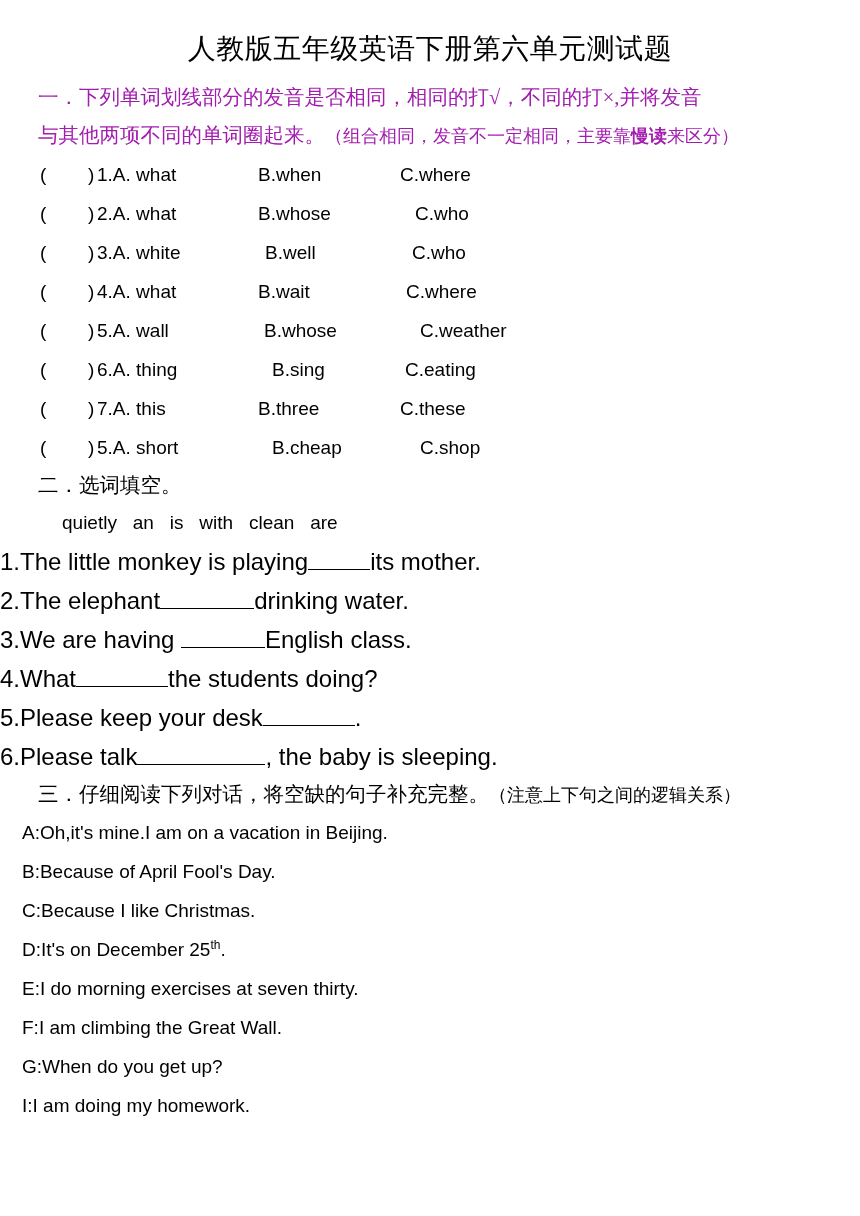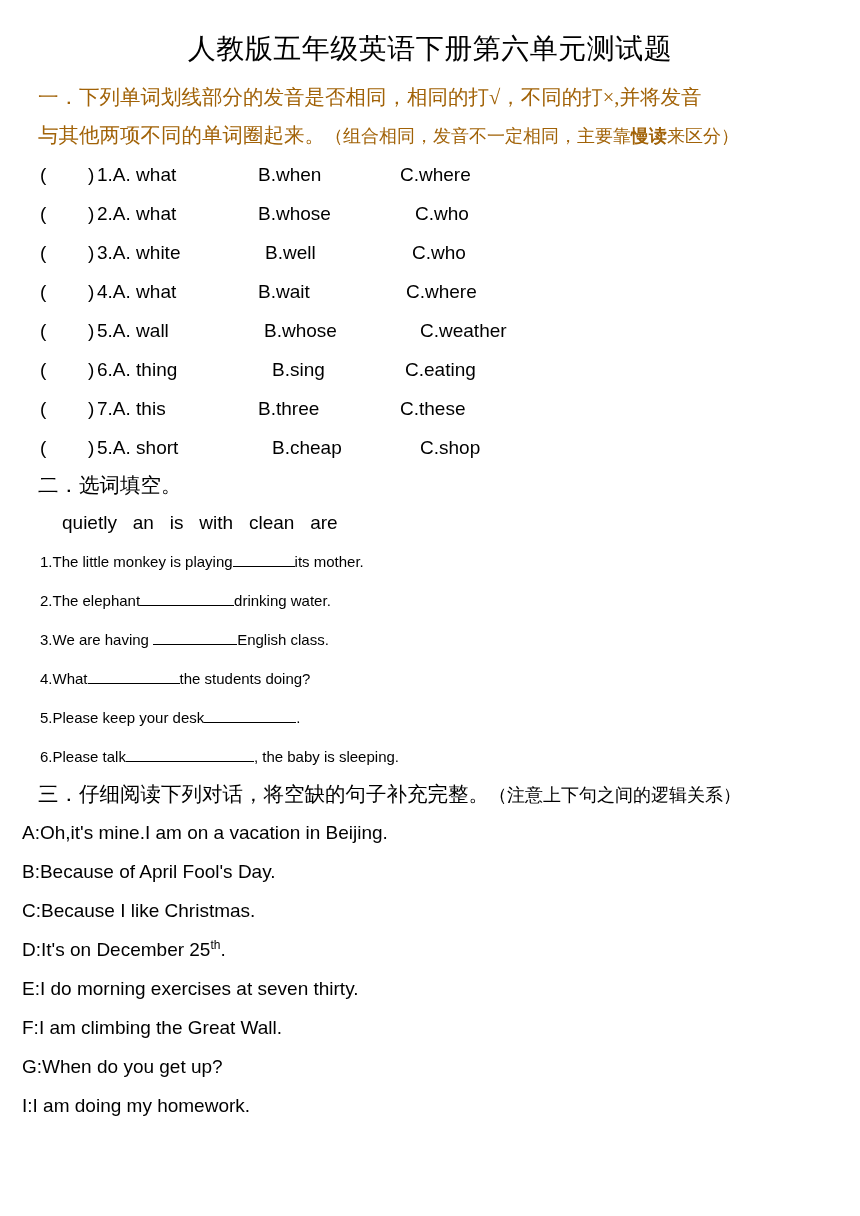--- a/index.html
+++ b/index.html
@@ -33,21 +33,21 @@
     margin: 0;
     padding-top: 32px;
     line-height: 1.2;
   }
 
   
   .cn-instruction {
     font-family: "Liberation Serif", serif;
     font-size: 20.5px;
     line-height: 38px;
-    color: #a16207;
+    color: #a21caf;
     padding-left: 38px;
     padding-right: 26px;
     margin: 0;
     text-align: justify;
   }
   .cn-instruction.first {
     padding-top: 12px;
   }
   .cn-instruction .bold {
     font-weight: bold;
@@ -103,23 +103,22 @@
     white-space: pre;
   }
 
   
   .fill-list {
     margin: 0;
     padding: 0;
     list-style: none;
   }
   .fill-row {
-    font-size: 15px;
-    line-height: 39px;
-    padding-left: 40px;
+    font-size: 24px;
+    line-height: 39px;
     white-space: nowrap;
   }
   .blank {
     display: inline-block;
     border-bottom: 1.4px solid #000;
     vertical-align: baseline;
     height: 16px;
     margin: 0 0px;
   }
 

